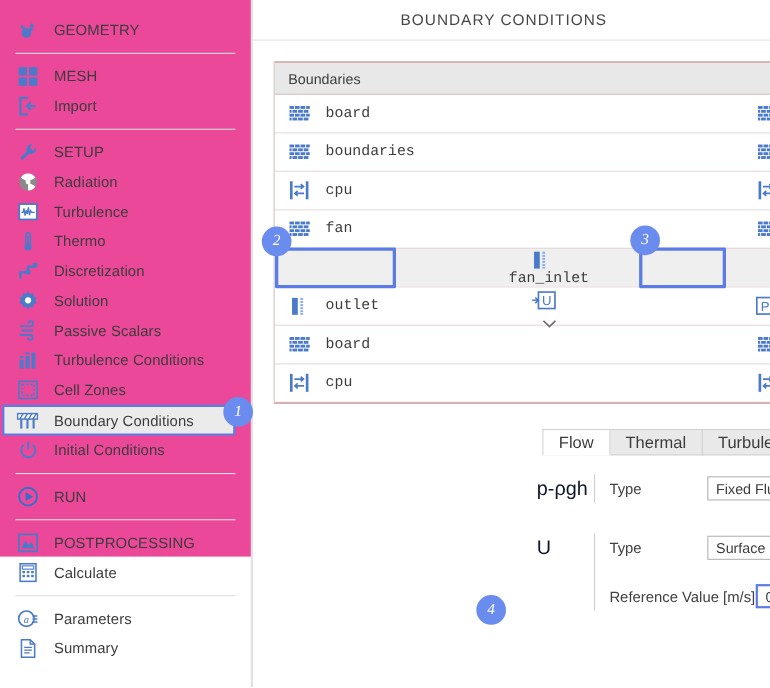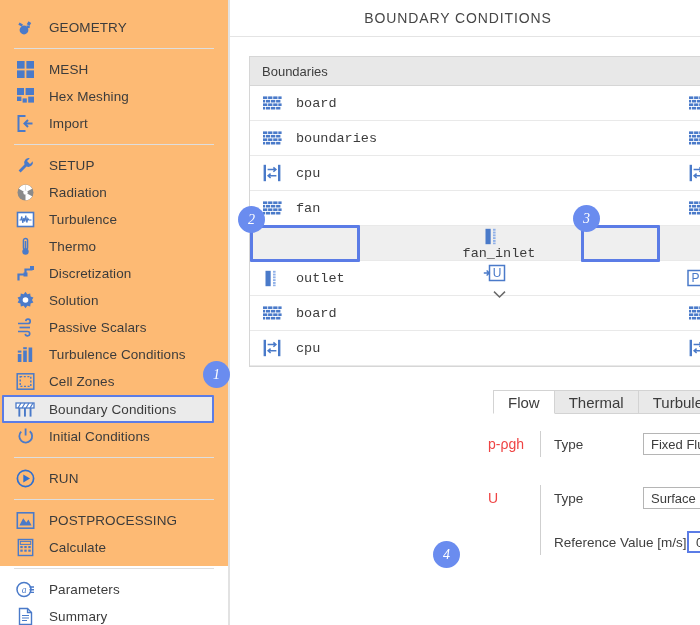--- a/index.html
+++ b/index.html
@@ -19,22 +19,22 @@
 
   
   #app {
     position: relative;
     width: 700px;
     height: 625px;
     display: flex;
   }
   #sidebar {
     width: 228px;
-    height: 566px;
-    background: #fdba74;
+    height: 506px;
+    background: #ec4899;
     position: relative;
     flex: 0 0 228px;
   }
   #divider {
     width: 2px;
     background: #e2e2e2;
     flex: 0 0 2px;
   }
   #content {
     flex: 1 1 auto;
@@ -254,22 +254,22 @@
   }
   .frow {
     display: flex;
     align-items: center;
     height: 32px;
     position: relative;
   }
   .frow .grp-label {
     width: 52px;
     flex: 0 0 52px;
-    font-size: 14px;
-    color: #ef4444;
+    font-size: 18px;
+    color: #0f172a;
   }
   .frow .fld-label {
     font-size: 13.5px;
     color: #404040;
     padding-left: 14px;
     white-space: nowrap;
   }
   .grp-block .vrule-tall {
     position: absolute;
     left: 52px;
@@ -355,32 +355,20 @@
         <div class="nav-item">
           <span class="ic">
             <svg width="19" height="19" viewBox="0 0 19 19">
               <rect x="1" y="1" width="7.6" height="7.6" fill="#4a7ac9"></rect>
               <rect x="10.4" y="1" width="7.6" height="7.6" fill="#4a7ac9"></rect>
               <rect x="1" y="10.4" width="7.6" height="7.6" fill="#4a7ac9"></rect>
               <rect x="10.4" y="10.4" width="7.6" height="7.6" fill="#4a7ac9"></rect>
             </svg>
           </span>
           <span class="lbl">MESH</span>
-        </div>
-        <div class="nav-item">
-          <span class="ic">
-            <svg width="19" height="19" viewBox="0 0 19 19">
-              <rect x="1" y="1" width="7" height="7" fill="#4a7ac9"></rect>
-              <rect x="9.6" y="1" width="8.4" height="7" fill="#4a7ac9"></rect>
-              <rect x="1" y="9.6" width="4.4" height="4.4" fill="#4a7ac9"></rect>
-              <rect x="6.6" y="11.4" width="4.2" height="4.2" fill="#4a7ac9"></rect>
-              <rect x="12.2" y="9.6" width="5.8" height="6" fill="#4a7ac9"></rect>
-            </svg>
-          </span>
-          <span class="lbl">Hex Meshing</span>
         </div>
         <div class="nav-item">
           <span class="ic">
             <svg width="19" height="19" viewBox="0 0 19 19">
               <path d="M9.5 2 L2.5 2 L2.5 17 L9.5 17" fill="none" stroke="#4a7ac9" stroke-width="2"></path>
               <path d="M16.5 9.5 L9 9.5" stroke="#4a7ac9" stroke-width="2"></path>
               <path d="M12 6 L8.5 9.5 L12 13" fill="none" stroke="#4a7ac9" stroke-width="2"></path>
             </svg>
           </span>
           <span class="lbl">Import</span>

